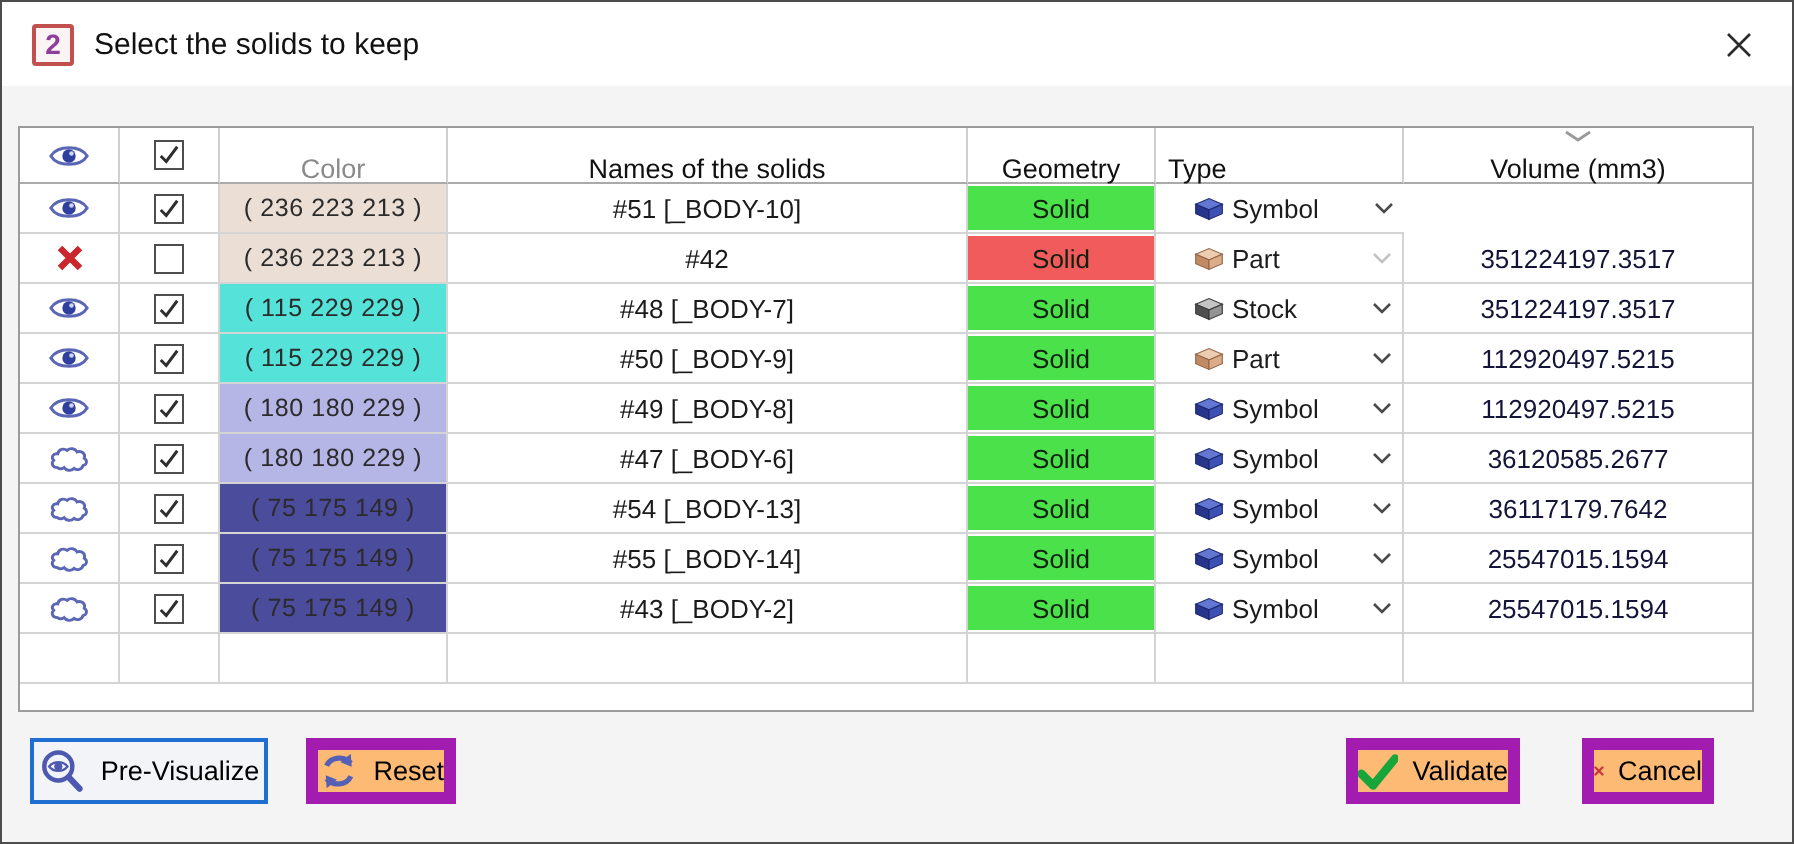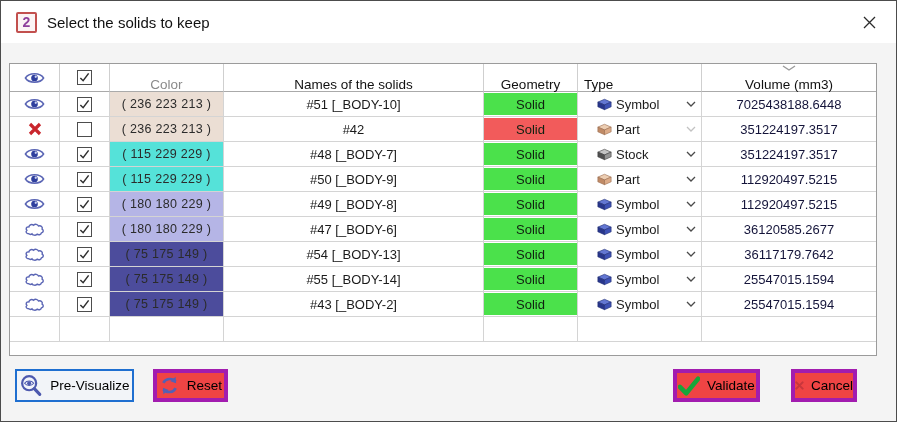--- a/index.html
+++ b/index.html
@@ -24,21 +24,21 @@
   .c-color{font-size:12.5px;color:#2b2b2b;letter-spacing:0.3px;}
   .c-name{color:#1a1a1a;}
   .geom-fill{position:absolute;inset:1px 0 1px 0;display:flex;align-items:center;justify-content:center;color:#102010;}
   .c-type{justify-content:flex-start;padding-left:17px;gap:2px;}
   .type-chevron{position:absolute;right:5px;top:50%;transform:translateY(-50%);}
   .c-vol{color:#14143a;}
   .cb{width:15px;height:15px;border:1px solid #4d4d4d;background:#fff;display:flex;align-items:center;justify-content:center;box-sizing:border-box;}
   .tr.empty .td{height:25px;}
   .filler{height:12px;background:#fff;}
   
-  .btn{position:absolute;top:368px;height:33px;background:#ef4444;border:4px solid #a21caf;display:flex;align-items:center;justify-content:center;gap:7px;font-size:13.5px;color:#000;box-sizing:border-box;cursor:default;}
+  .btn{position:absolute;top:368px;height:33px;background:#fdba74;border:6px solid #a21caf;display:flex;align-items:center;justify-content:center;gap:7px;font-size:13.5px;color:#000;box-sizing:border-box;cursor:default;}
   .btn-previsualize{left:14px;width:119px;border:2px solid #1f6fd0;background:#f2f4f8;}
   .btn-reset{left:152px;width:75px;}
   .btn-validate{left:672px;width:87px;}
   .btn-cancel{left:790px;width:66px;}
   svg{display:block;}
 </style>
 </head>
 <body>
 
 <div class="window">
@@ -119,23 +119,20 @@
         <svg width="19" height="14" viewBox="0 0 20 14">
               <polygon class="f-top" points="3,5 10,2 17,5 10,8" fill="#6377d2" stroke="#1d2a70" stroke-width="0.6"></polygon>
               <polygon class="f-left" points="3,5 10,8 10,13 3,10" fill="#27358c" stroke="#1d2a70" stroke-width="0.6"></polygon>
               <polygon class="f-right" points="10,8 17,5 17,10 10,13" fill="#3d51b5" stroke="#1d2a70" stroke-width="0.6"></polygon>
             </svg>
         <span class="type-label">Symbol</span>
         <svg class="type-chevron" width="10" height="6" viewBox="0 0 10 6">
               <polyline class="chev" points="1,1 5,5 9,1" fill="none" stroke="#4a4a4a" stroke-width="1.3"></polyline>
             </svg>
       </div>
-      <div class="td c-vol">
-            <span class="vol-text">7025438188.6448</span>
-          </div>
     </div>
         <div class="tr">
       <div class="td">
 
         <svg class="eye-excluded" width="14" height="14" viewBox="0 0 14 14">
               <path d="M2 2 L12 12 M12 2 L2 12" stroke="#c9262d" stroke-width="3.2" fill="none"></path>
             </svg>
       </div>
       <div class="td">
         <span class="cb"></span>

